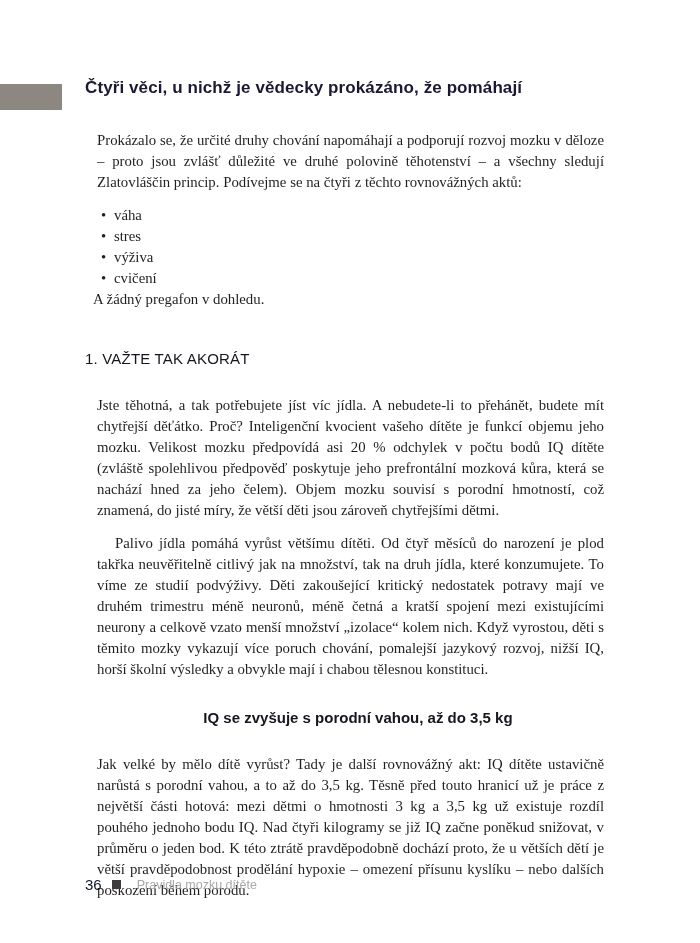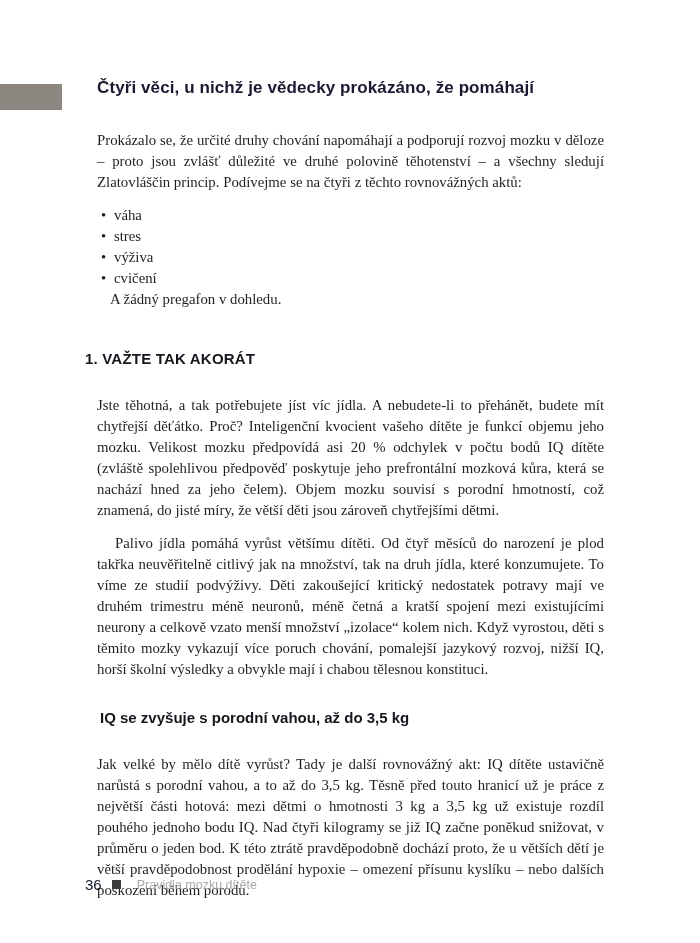--- a/index.html
+++ b/index.html
@@ -28,21 +28,21 @@
     position: absolute;
     left: 85px;
     top: 78px;
     width: 531px;
   }
   h1.page-title {
     font-family: "Liberation Sans", sans-serif;
     font-size: 17px;
     font-weight: bold;
     color: #1b1830;
-    margin: 0 0 32px 12px;
+    margin: 0 0 32px 0;
     letter-spacing: 0.1px;
   }
   p.body-text {
     font-size: 14.8px;
     line-height: 21px;
     text-align: justify;
     margin: 12px;
   }
   p.indented {
     text-indent: 18px;
@@ -58,37 +58,38 @@
   }
   ul.bullet-list li::before {
     content: "\2022";
     display: inline-block;
     width: 13px;
     color: #211e1e;
   }
   p.closing-line {
     font-size: 14.8px;
     line-height: 21px;
-    margin: 0 0 0 25px;
+    margin: 0 0 0 8px;
     text-align: left;
   }
   h2.section-heading {
     font-family: "Liberation Sans", sans-serif;
     font-size: 15px;
-    font-weight: bold;
+    font-weight: normal;
     color: #17151d;
     margin: 40px 0 28px 0;
     letter-spacing: 0.2px;
   }
   h3.sub-heading {
     font-family: "Liberation Sans", sans-serif;
     font-size: 15px;
     font-weight: bold;
     color: #17151d;
     margin: 29px 0 28px 15px;
+    text-align: center;
   }
   .page-footer {
     position: absolute;
     left: 85px;
     top: 876px;
     display: flex;
     align-items: center;
     font-family: "Liberation Sans", sans-serif;
   }
   .page-number {

